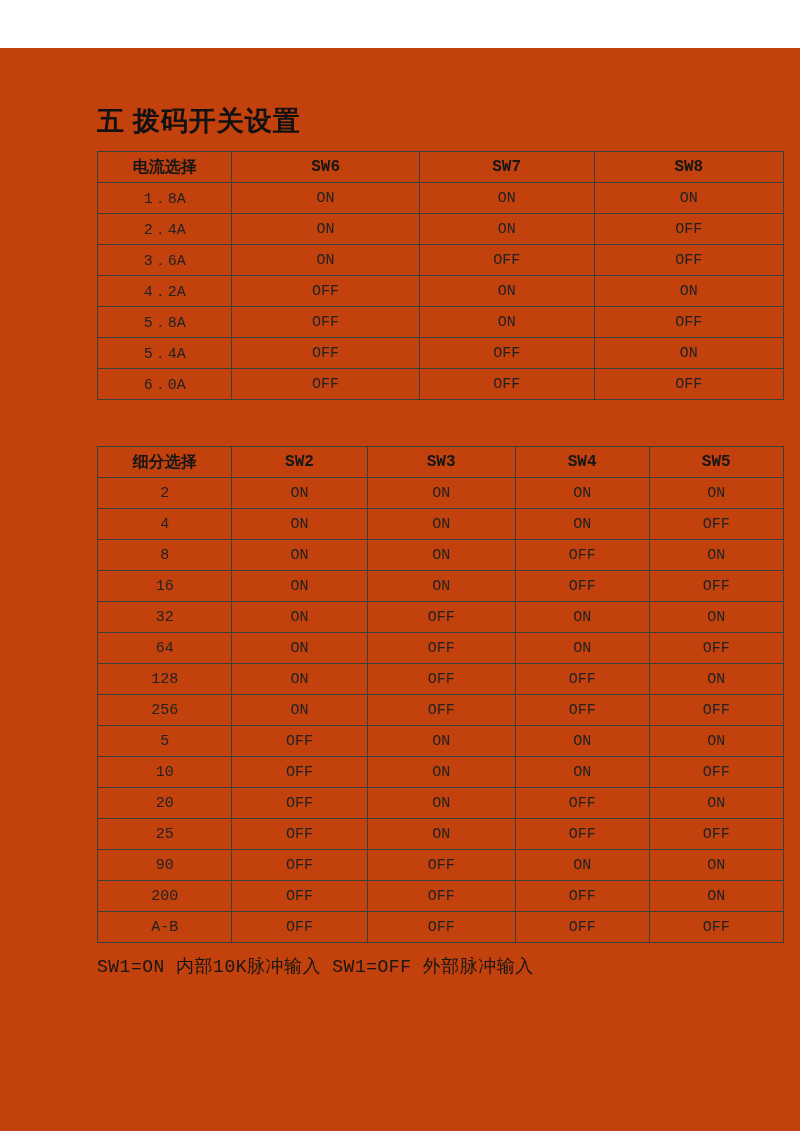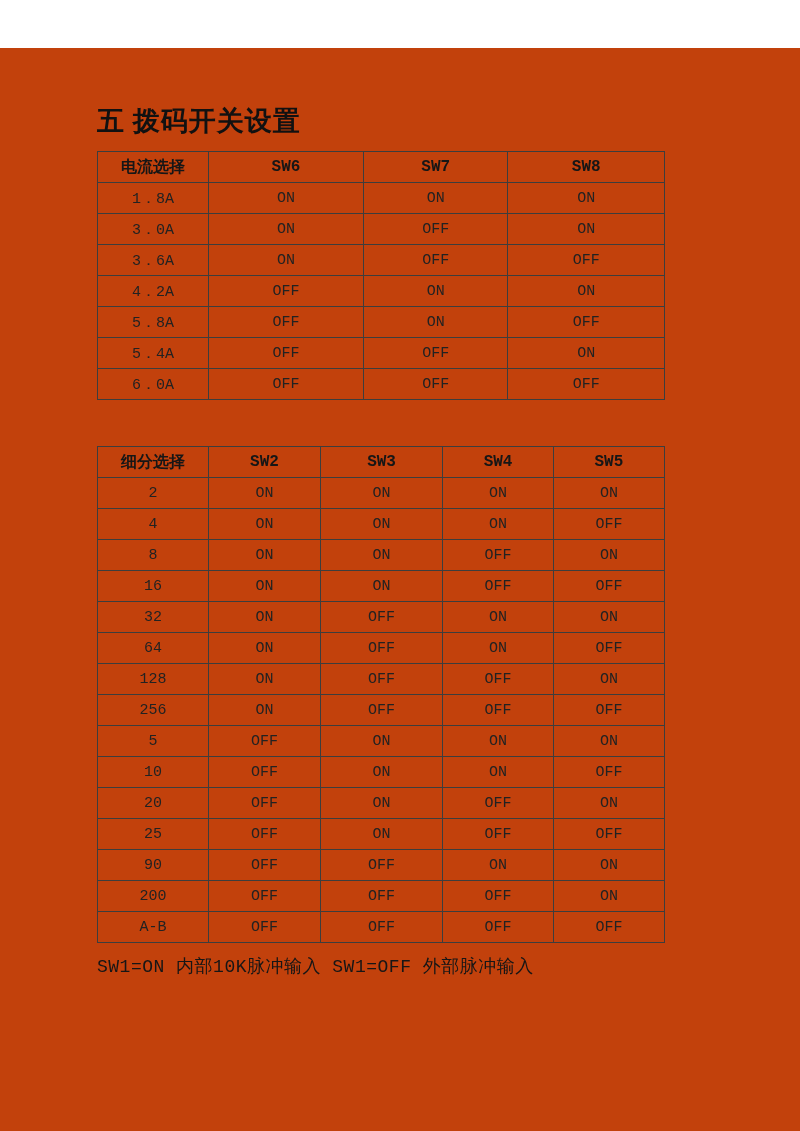--- a/index.html
+++ b/index.html
@@ -25,21 +25,21 @@
     font-size: 27px;
     font-weight: bold;
     color: #111111;
     line-height: 1.15;
     letter-spacing: 1px;
     white-space: pre;
   }
   table.tbl {
     border-collapse: collapse;
     table-layout: fixed;
-    width: 568px;
+    width: 687px;
     border-radius: 15px;
   }
   .tbl-current { margin-top: 14px; }
   .tbl-microstep { margin-top: 46px; }
   table.tbl th, table.tbl td {
     border: 1px solid #3d3d3d;
     height: 31px;
     text-align: center;
     vertical-align: middle;
     font-size: 15px;
@@ -84,24 +84,24 @@
         </tr>
     </thead>
     <tbody>
         <tr>
           <td>1．8A</td>
           <td>ON</td>
           <td>ON</td>
           <td>ON</td>
         </tr>
         <tr>
-          <td>3．0A</td>
-          <td>ON</td>
-          <td>OFF</td>
-          <td>ON</td>
+          <td>2．4A</td>
+          <td>ON</td>
+          <td>ON</td>
+          <td>OFF</td>
         </tr>
         <tr>
           <td>3．6A</td>
           <td>ON</td>
           <td>OFF</td>
           <td>OFF</td>
         </tr>
         <tr>
           <td>4．2A</td>
           <td>OFF</td>

